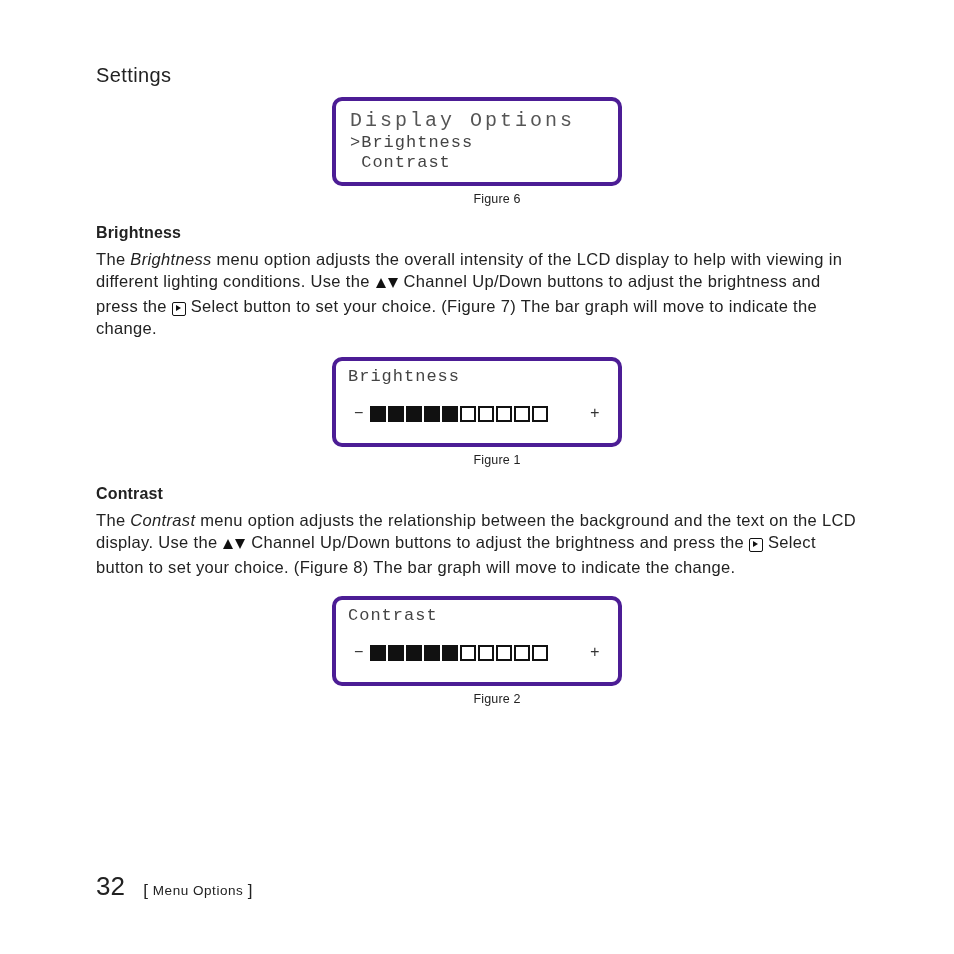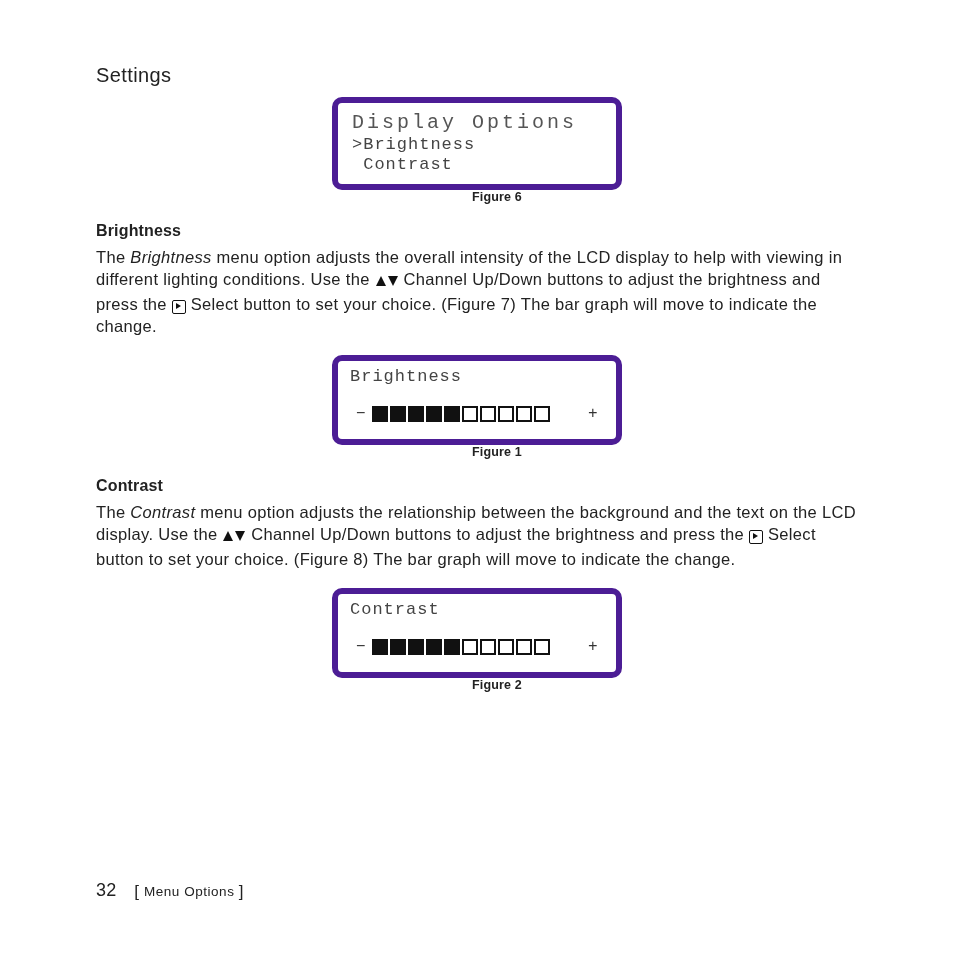--- a/index.html
+++ b/index.html
@@ -38,21 +38,21 @@
   }
 
   .lcd-wrap {
     width: 100%;
     display: flex;
     flex-direction: column;
     align-items: center;
     margin: 6px 0 8px 0;
   }
   .lcd {
-    border: 6px solid #4c1d95;
+    border: 4px solid #4c1d95;
     border-radius: 10px;
     padding: 8px 14px 10px 14px;
     width: 290px;
     box-sizing: border-box;
     text-align: left;
   }
   .lcd .dot {
     font-family: "Courier New", Courier, monospace;
     font-size: 20px;
     line-height: 1.2;
@@ -63,22 +63,23 @@
   .lcd .dot.big {
     font-size: 17px;
     letter-spacing: 1px;
     color: #444;
     line-height: 1.15;
   }
   .lcd.tall { height: 90px; position: relative; }
   .lcd.tall .dot { position: absolute; }
   .fig-caption {
     font-size: 12.5px;
-    font-weight: 700;
+    font-weight: 400;
     text-align: center;
+    margin-top: 6px;
     padding-left: 40px;
   }
 
   .bar-row {
     display: flex;
     align-items: center;
     margin-top: 4px;
   }
   .bar-minus, .bar-plus {
     font-family: "Courier New", monospace;
@@ -115,21 +116,21 @@
 
   .footer {
     position: absolute;
     left: 96px;
     bottom: 52px;
     display: flex;
     align-items: baseline;
     gap: 18px;
   }
   .page-num {
-    font-size: 18px;
+    font-size: 26px;
     font-weight: 400;
   }
   .footer-section {
     font-size: 13.5px;
     letter-spacing: 0.04em;
   }
   .footer-section .bracket { font-size: 17px; vertical-align: -1px; }
   em.term { font-style: italic; }
 </style>
 </head>

